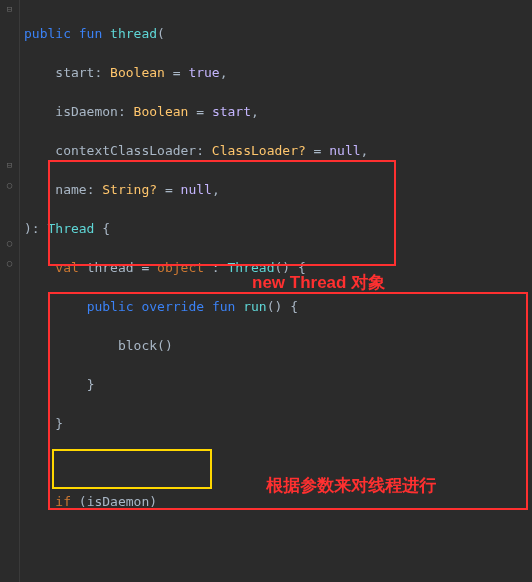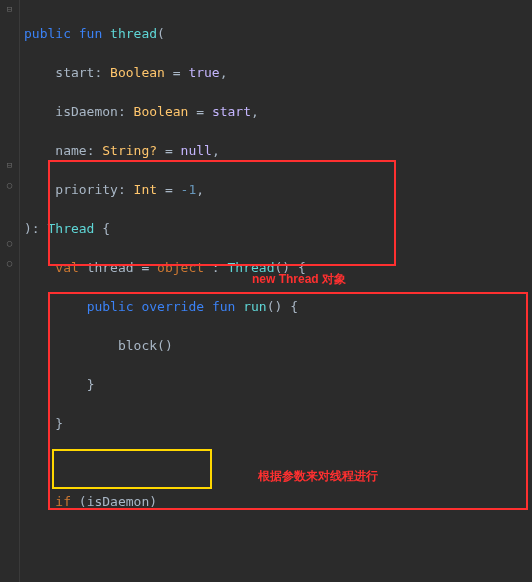--- a/index.html
+++ b/index.html
@@ -62,21 +62,21 @@
   }
   .box-yellow {
     position: absolute;
     border: 2px solid #ffd700;
     pointer-events: none;
   }
   .annotation {
     position: absolute;
     color: #ff3030;
     font-family: "Microsoft YaHei", sans-serif;
-    font-size: 12px;
+    font-size: 17px;
     font-weight: bold;
     pointer-events: none;
   }
 </style>
 </head>
 <body>
 
 <div class="editor">
   <div class="gutter">
     <div class="gutter-icon">⊟</div>
@@ -92,22 +92,22 @@
     <div class="gutter-icon"></div>
     <div class="gutter-icon"></div>
     <div class="gutter-icon">○</div>
     <div class="gutter-icon">○</div>
   </div>
 
   <div class="code-area">
 <div class="line"><span class="kw-pink">public</span> <span class="kw-pink">fun</span> <span class="fn">thread</span><span class="op">(</span></div>
 <div class="line">    <span class="param">start</span><span class="op">: </span><span class="type">Boolean</span><span class="op"> = </span><span class="bool">true</span><span class="op">,</span></div>
 <div class="line">    <span class="param">isDaemon</span><span class="op">: </span><span class="type">Boolean</span><span class="op"> = </span><span class="bool">start</span><span class="op">,</span></div>
+<div class="line">    <span class="param">contextClassLoader</span><span class="op">: </span><span class="type">ClassLoader?</span><span class="op"> = </span><span class="bool">null</span><span class="op">,</span></div>
 <div class="line">    <span class="param">name</span><span class="op">: </span><span class="type">String?</span><span class="op"> = </span><span class="bool">null</span><span class="op">,</span></div>
-<div class="line">    <span class="param">priority</span><span class="op">: </span><span class="type">Int</span><span class="op"> = </span><span class="num">-1</span><span class="op">,</span></div>
 <div class="line"><span class="op">): </span><span class="type-teal">Thread</span><span class="op"> {</span></div>
 <div class="line">    <span class="kw">val</span> <span class="ident">thread</span> <span class="op">= </span><span class="kw">object</span><span class="op"> : </span><span class="type-teal">Thread</span><span class="op">() {</span></div>
 <div class="line">        <span class="kw-pink">public</span> <span class="kw-pink">override</span> <span class="kw-pink">fun</span> <span class="fn">run</span><span class="op">() {</span></div>
 <div class="line">            <span class="ident">block</span><span class="op">()</span></div>
 <div class="line">        <span class="op">}</span></div>
 <div class="line">    <span class="op">}</span></div>
 <div class="line"> </div>
 <div class="line">    <span class="kw">if</span> <span class="op">(</span><span class="ident">isDaemon</span><span class="op">)</span></div>
 
 

